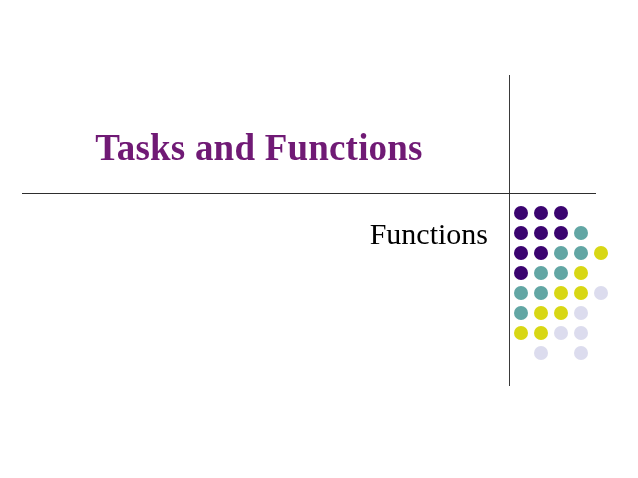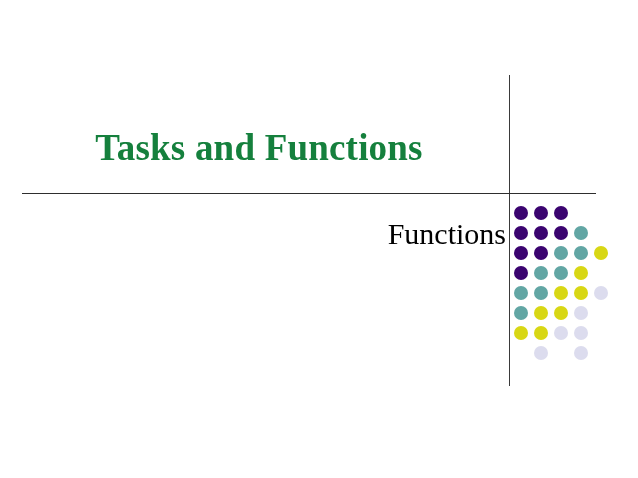--- a/index.html
+++ b/index.html
@@ -50,21 +50,21 @@
     font-size: 37px;
     line-height: 44px;
     color: #808080;
     letter-spacing: 0.2px;
     white-space: nowrap;
   }
 
   
   #subtitle-block {
     position: absolute;
-    left: 34px;
+    left: 16px;
     top: 216px;
     width: 472px;
     text-align: right;
   }
   #subtitle-text {
     display: block;
     font-family: "Liberation Serif", "DejaVu Serif", serif;
     font-weight: normal;
     font-size: 30px;
     line-height: 36px;
@@ -89,21 +89,21 @@
 </style>
 </head>
 <body>
 
 <div id="slide" style="background: rgb(255, 255, 255);">
 
   <div id="vertical-rule" style="background: rgb(58, 58, 58);"></div>
   <div id="horizontal-rule" style="background: rgb(46, 46, 46);"></div>
 
   <div id="title-block">
-    <span id="title-text" style="color: #15803d;">Tasks and Functions</span>
+    <span id="title-text" style="color: #701a75;">Tasks and Functions</span>
   </div>
 
   <div id="subtitle-block">
     <span id="subtitle-text" style="color: rgb(0, 0, 0);">Functions</span>
   </div>
 
   <div id="dot-grid">
       <div class="dot" style="left: 0px; top: 0px; width: 14px; height: 14px; background: rgb(59, 4, 112);"></div>
       <div class="dot" style="left: 20px; top: 0px; width: 14px; height: 14px; background: rgb(59, 4, 112);"></div>
       <div class="dot" style="left: 40px; top: 0px; width: 14px; height: 14px; background: rgb(59, 4, 112);"></div>

